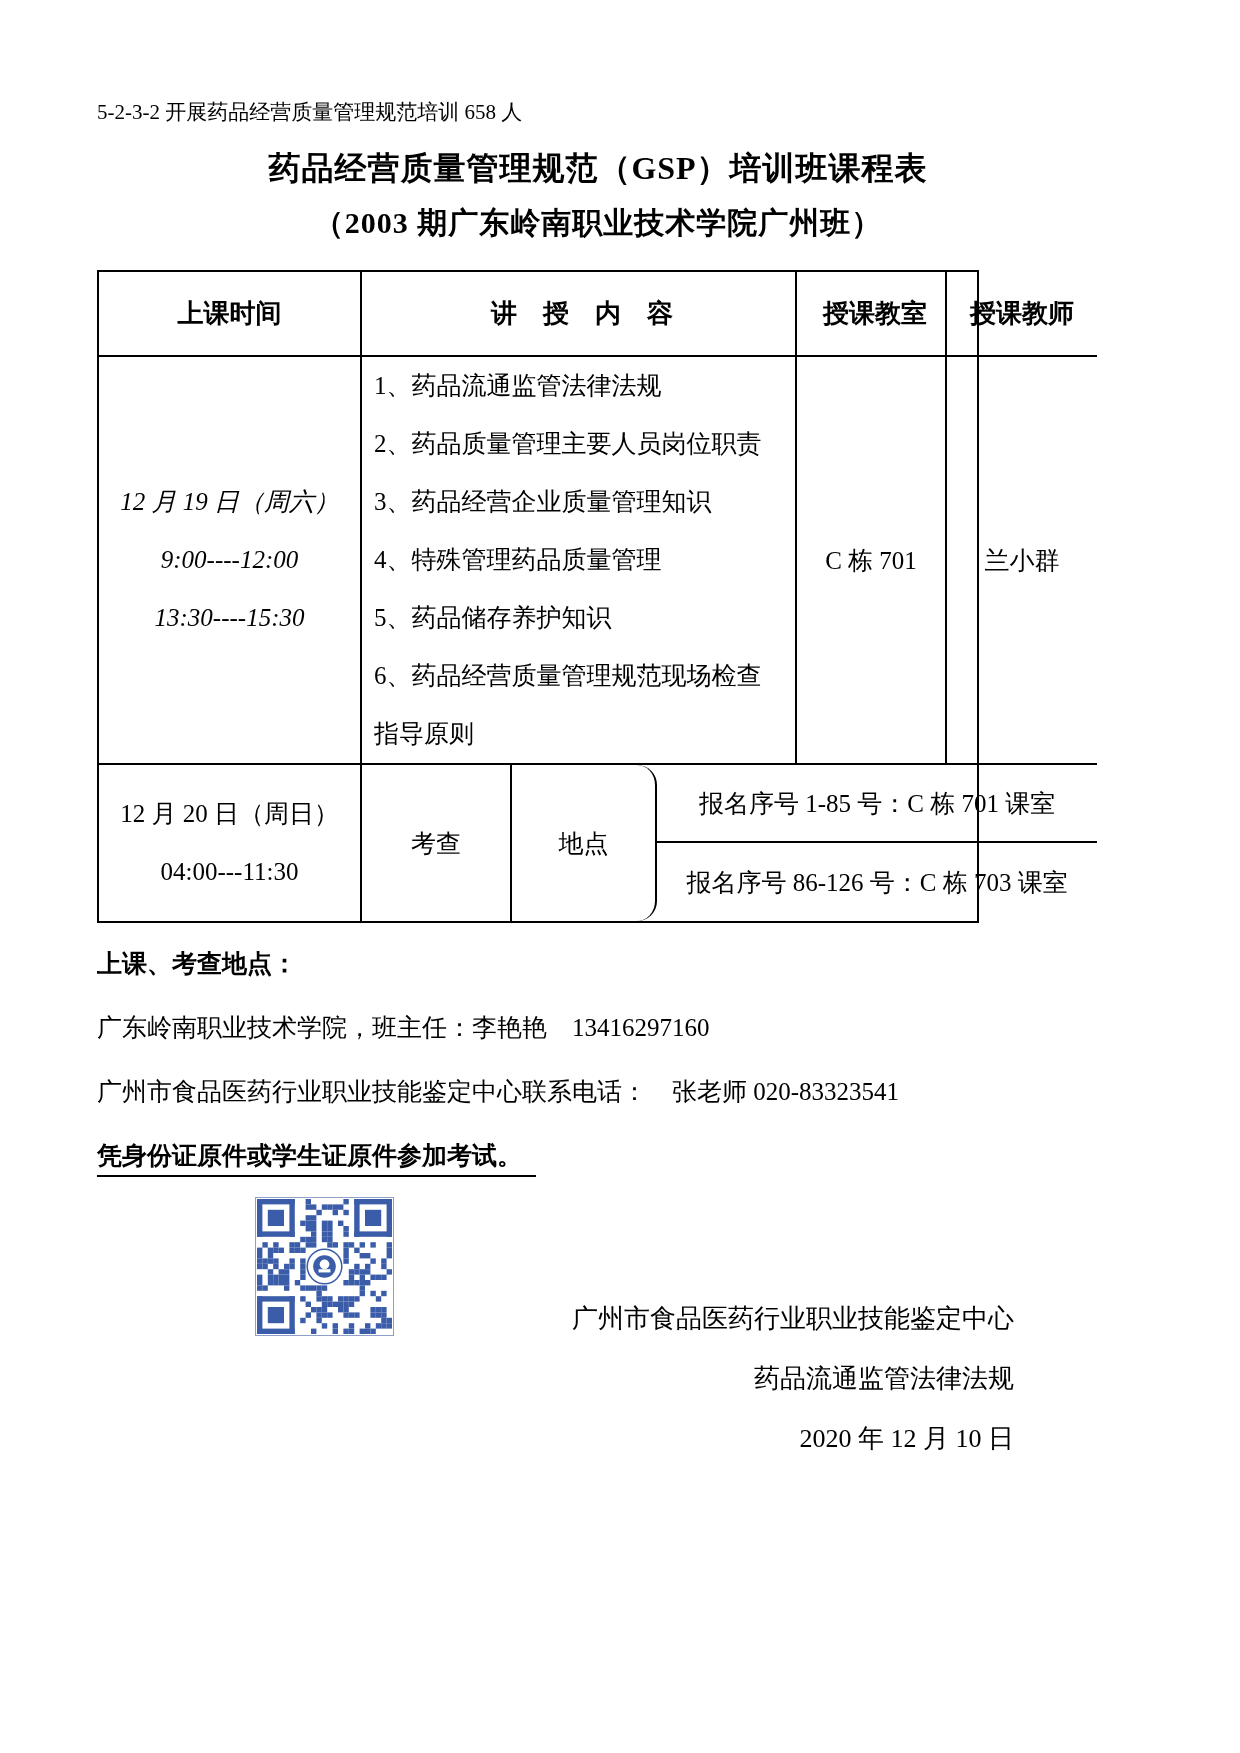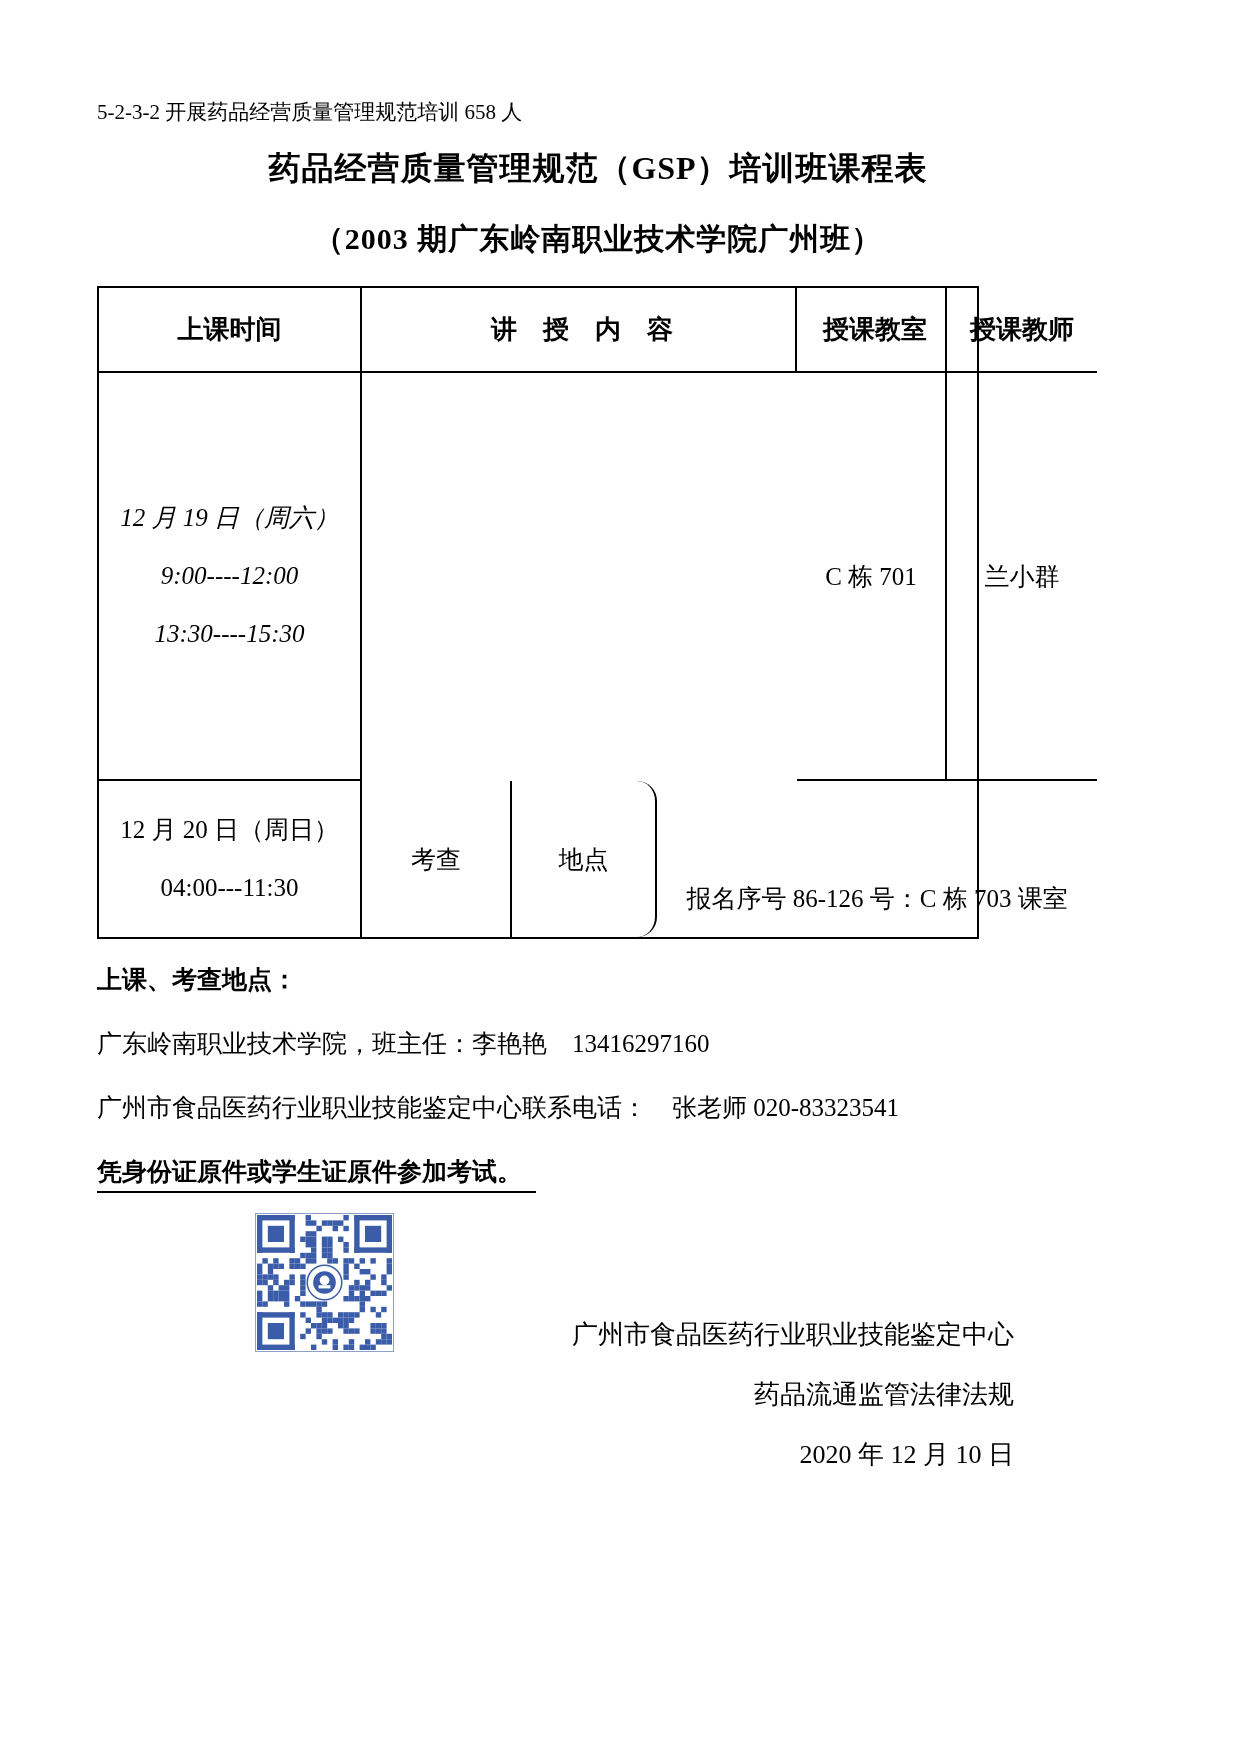--- a/index.html
+++ b/index.html
@@ -14,21 +14,21 @@
 
   .top-note { font-size:21px; line-height:1.2; }
 
   .doc-title {
     margin-top:22px;
     text-align:center;
     font-size:32px; font-weight:bold;
     letter-spacing:1px;
   }
   .doc-subtitle {
-    margin-top:28px;
+    margin-top:12px;
     text-align:center;
     font-size:30px; font-weight:bold;
     letter-spacing:1px;
   }
 
   
   .doc-table {
     margin-top:26px;
     display:grid;
     grid-template-columns:263px 150px 145px 140px 150px 150px;
@@ -98,29 +98,39 @@
     <div class="cell hdr" style="grid-column:1/2; grid-row:1;">上课时间</div>
     <div class="cell hdr" style="grid-column:2/5; grid-row:1;padding-left:7px;">讲　授　内　容</div>
     <div class="cell hdr" style="grid-column:5/6; grid-row:1;padding-left:8px;">授课教室</div>
     <div class="cell hdr no-r" style="grid-column:6/7; grid-row:1;">授课教师</div>
 
     <div class="cell col" style="grid-column:1/2; grid-row:2;font-style:italic;">
       <div class="ln">12 月 19 日（周六）</div>
       <div class="ln">9:00----12:00</div>
       <div class="ln">13:30----15:30</div>
     </div>
+    <div class="cell content-cell" style="grid-column:2/5; grid-row:2;">
+      <div class="ln">1、药品流通监管法律法规</div>
+      <div class="ln">2、药品质量管理主要人员岗位职责</div>
+      <div class="ln">3、药品经营企业质量管理知识</div>
+      <div class="ln">4、特殊管理药品质量管理</div>
+      <div class="ln">5、药品储存养护知识</div>
+      <div class="ln">6、药品经营质量管理规范现场检查</div>
+      <div class="ln">指导原则</div>
+    </div>
     <div class="cell" style="grid-column:5/6; grid-row:2;">C 栋 701</div>
     <div class="cell no-r" style="grid-column:6/7; grid-row:2;">兰小群</div>
 
     <div class="cell col no-b" style="grid-column:1/2; grid-row:3/5;">
       <div class="ln">12 月 20 日（周日）</div>
       <div class="ln">04:00---11:30</div>
     </div>
     <div class="cell no-b" style="grid-column:2/3; grid-row:3/5;">考查</div>
     <div class="cell no-b" style="grid-column:3/4; grid-row:3/5;border-radius:20px;">地点</div>
+    <div class="cell no-r" style="grid-column:4/7; grid-row:3/4;">报名序号 1-85 号：C 栋 701 课室</div>
     <div class="cell no-r no-b" style="grid-column:4/7; grid-row:4/5;">报名序号 86-126 号：C 栋 703 课室</div>
 
   </div>
 
   <div class="section-title">上课、考查地点：</div>
   <div class="f-line">广东岭南职业技术学院，班主任：李艳艳　13416297160</div>
   <div class="f-line">广州市食品医药行业职业技能鉴定中心联系电话：　张老师 020-83323541</div>
   <div class="notice-line">
     <span>凭身份证原件或学生证原件参加考试。</span>
   </div>

